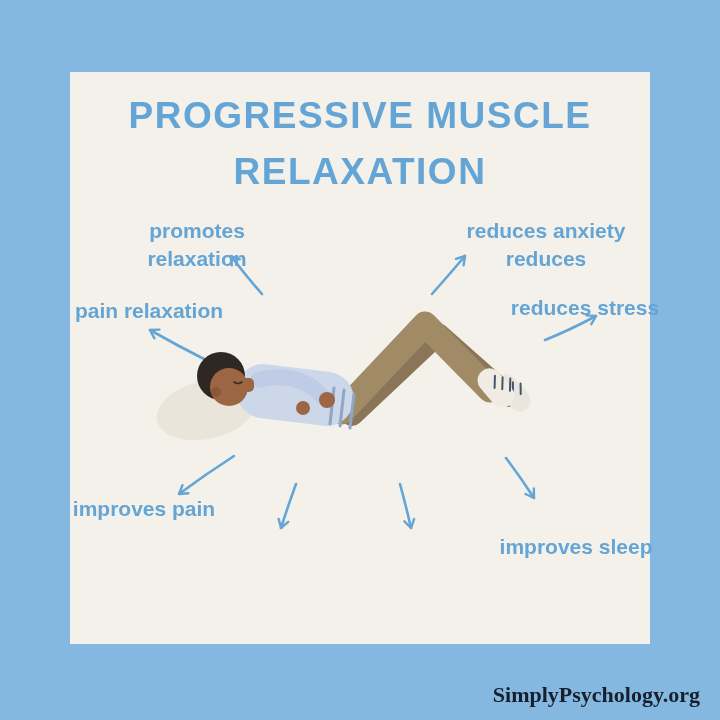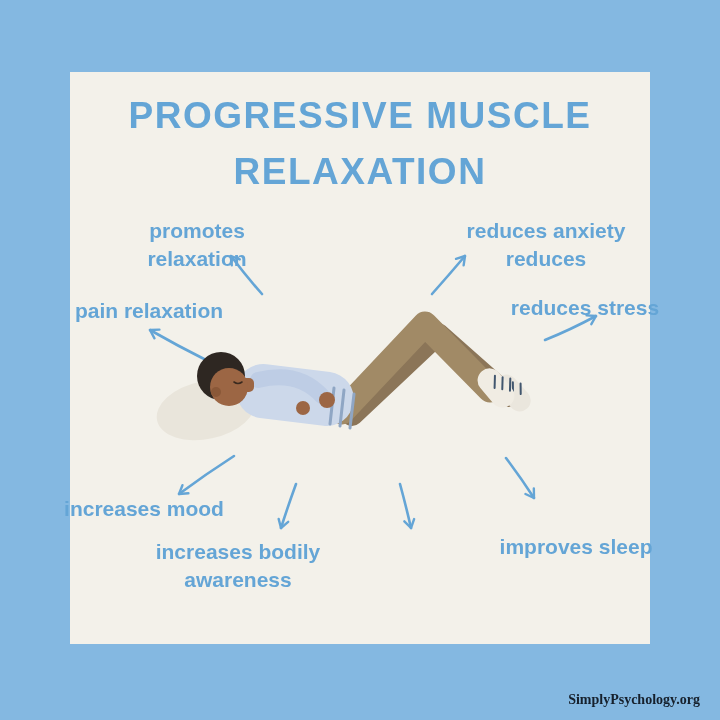--- a/index.html
+++ b/index.html
@@ -50,42 +50,41 @@
     stroke:var(--accent,#64a5d6);
     stroke-width:2.6;
     fill:none;
     stroke-linecap:round;
   }
   .watermark{
     position:absolute;
     right:20px;bottom:12px;
     font-family:"Liberation Serif",serif;
     font-weight:600;
-    font-size:14px;
+    font-size:22px;
     color:var(--watermark,#16202c);
   }
 </style>
 </head>
 <body>
 
 <div class="canvas">
 
   <div class="card"></div>
 
   <div class="title">
     <div>PROGRESSIVE MUSCLE</div>
     <div>RELAXATION</div>
   </div>
 
   <div class="benefit b0">promotes relaxation</div>
   <div class="benefit b1">reduces anxiety reduces</div>
   <div class="benefit b2">pain relaxation</div>
   <div class="benefit b3">reduces stress</div>
-  <div class="benefit b4">increases mood</div>
-  <div class="benefit b5">increases bodily awareness</div>
+  <div class="benefit b4">improves pain</div>
   <div class="benefit b7">improves sleep</div>
 
   <svg class="art" viewBox="0 0 720 720" aria-hidden="true">
     <defs>
       <marker id="ah" markerWidth="16" markerHeight="16" refX="10" refY="7" orient="auto" markerUnits="userSpaceOnUse">
         <path d="M2,2 L10,7 L2,12" fill="none" stroke="#64a5d6" stroke-width="2.4" stroke-linecap="round" stroke-linejoin="round"></path>
       </marker>
     </defs>
 
     <path class="arrow" marker-end="url(#ah)" d="M262,294 Q246,276 231,256"></path>

